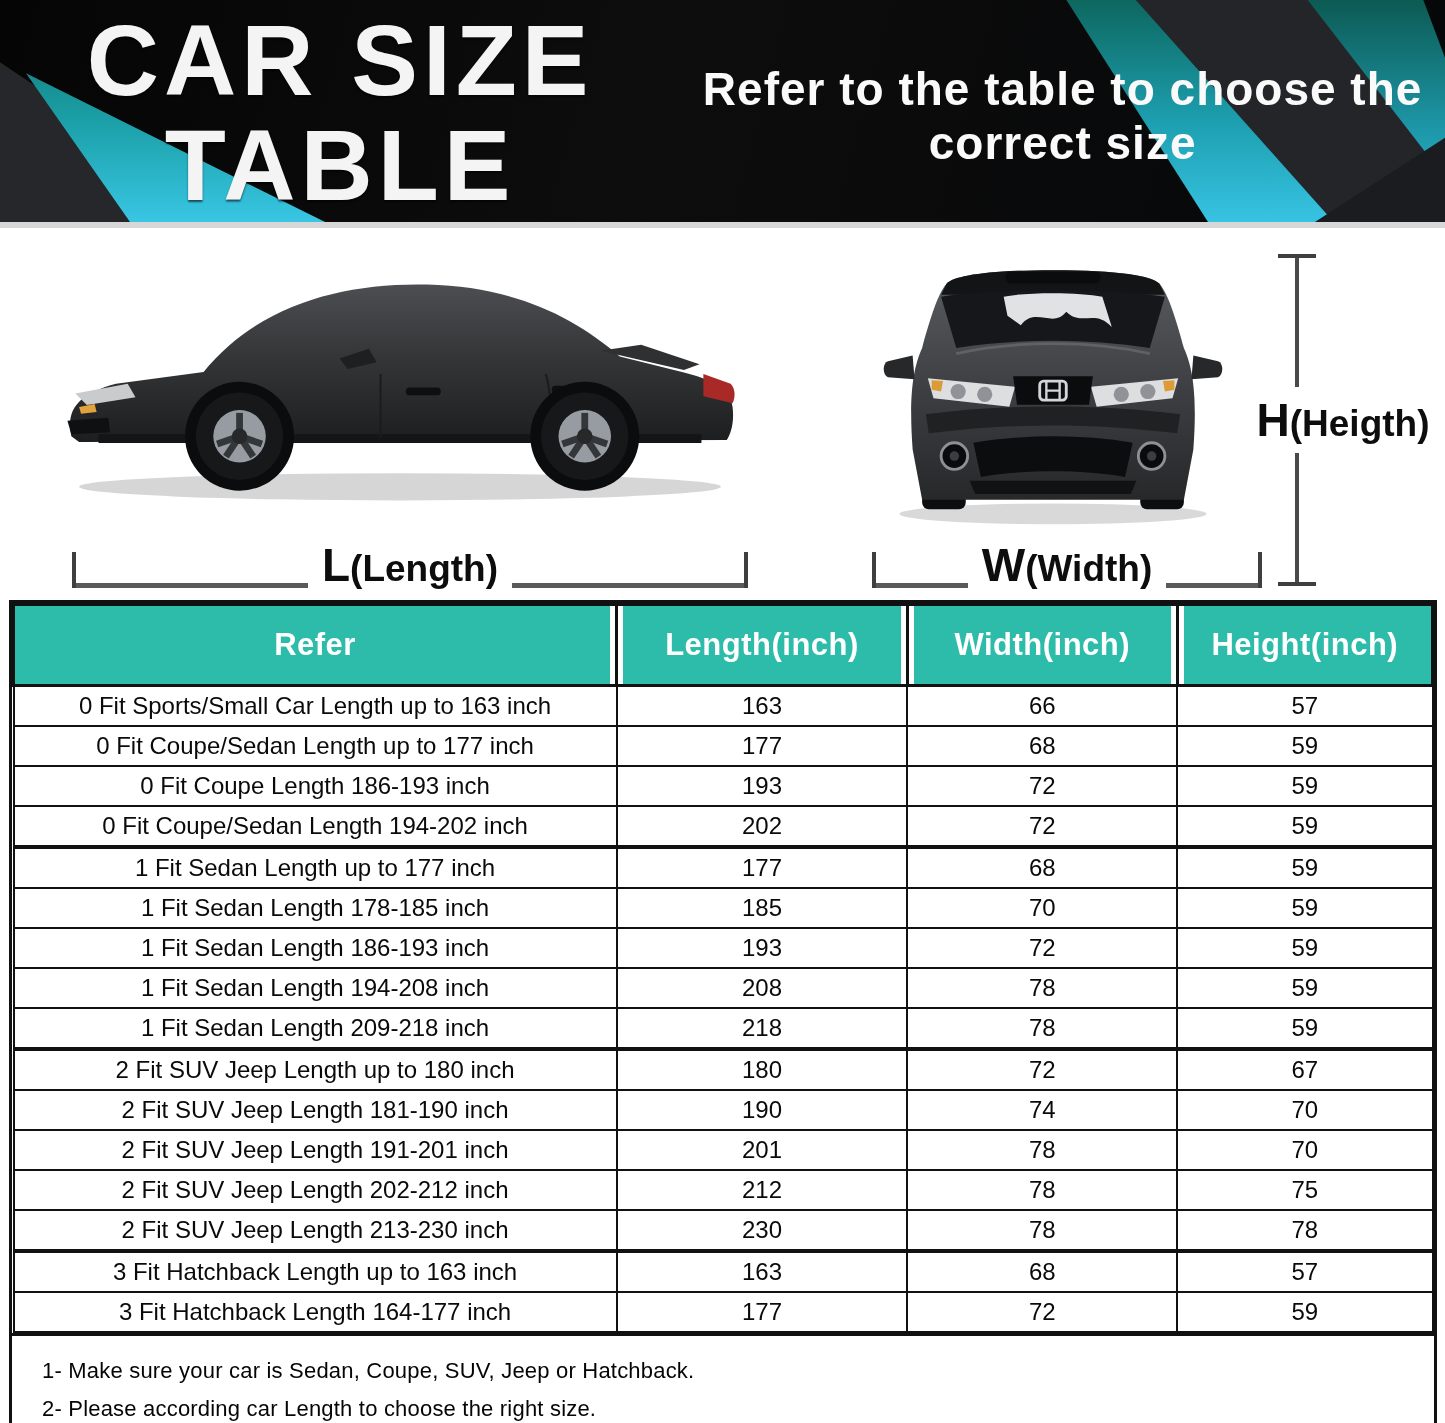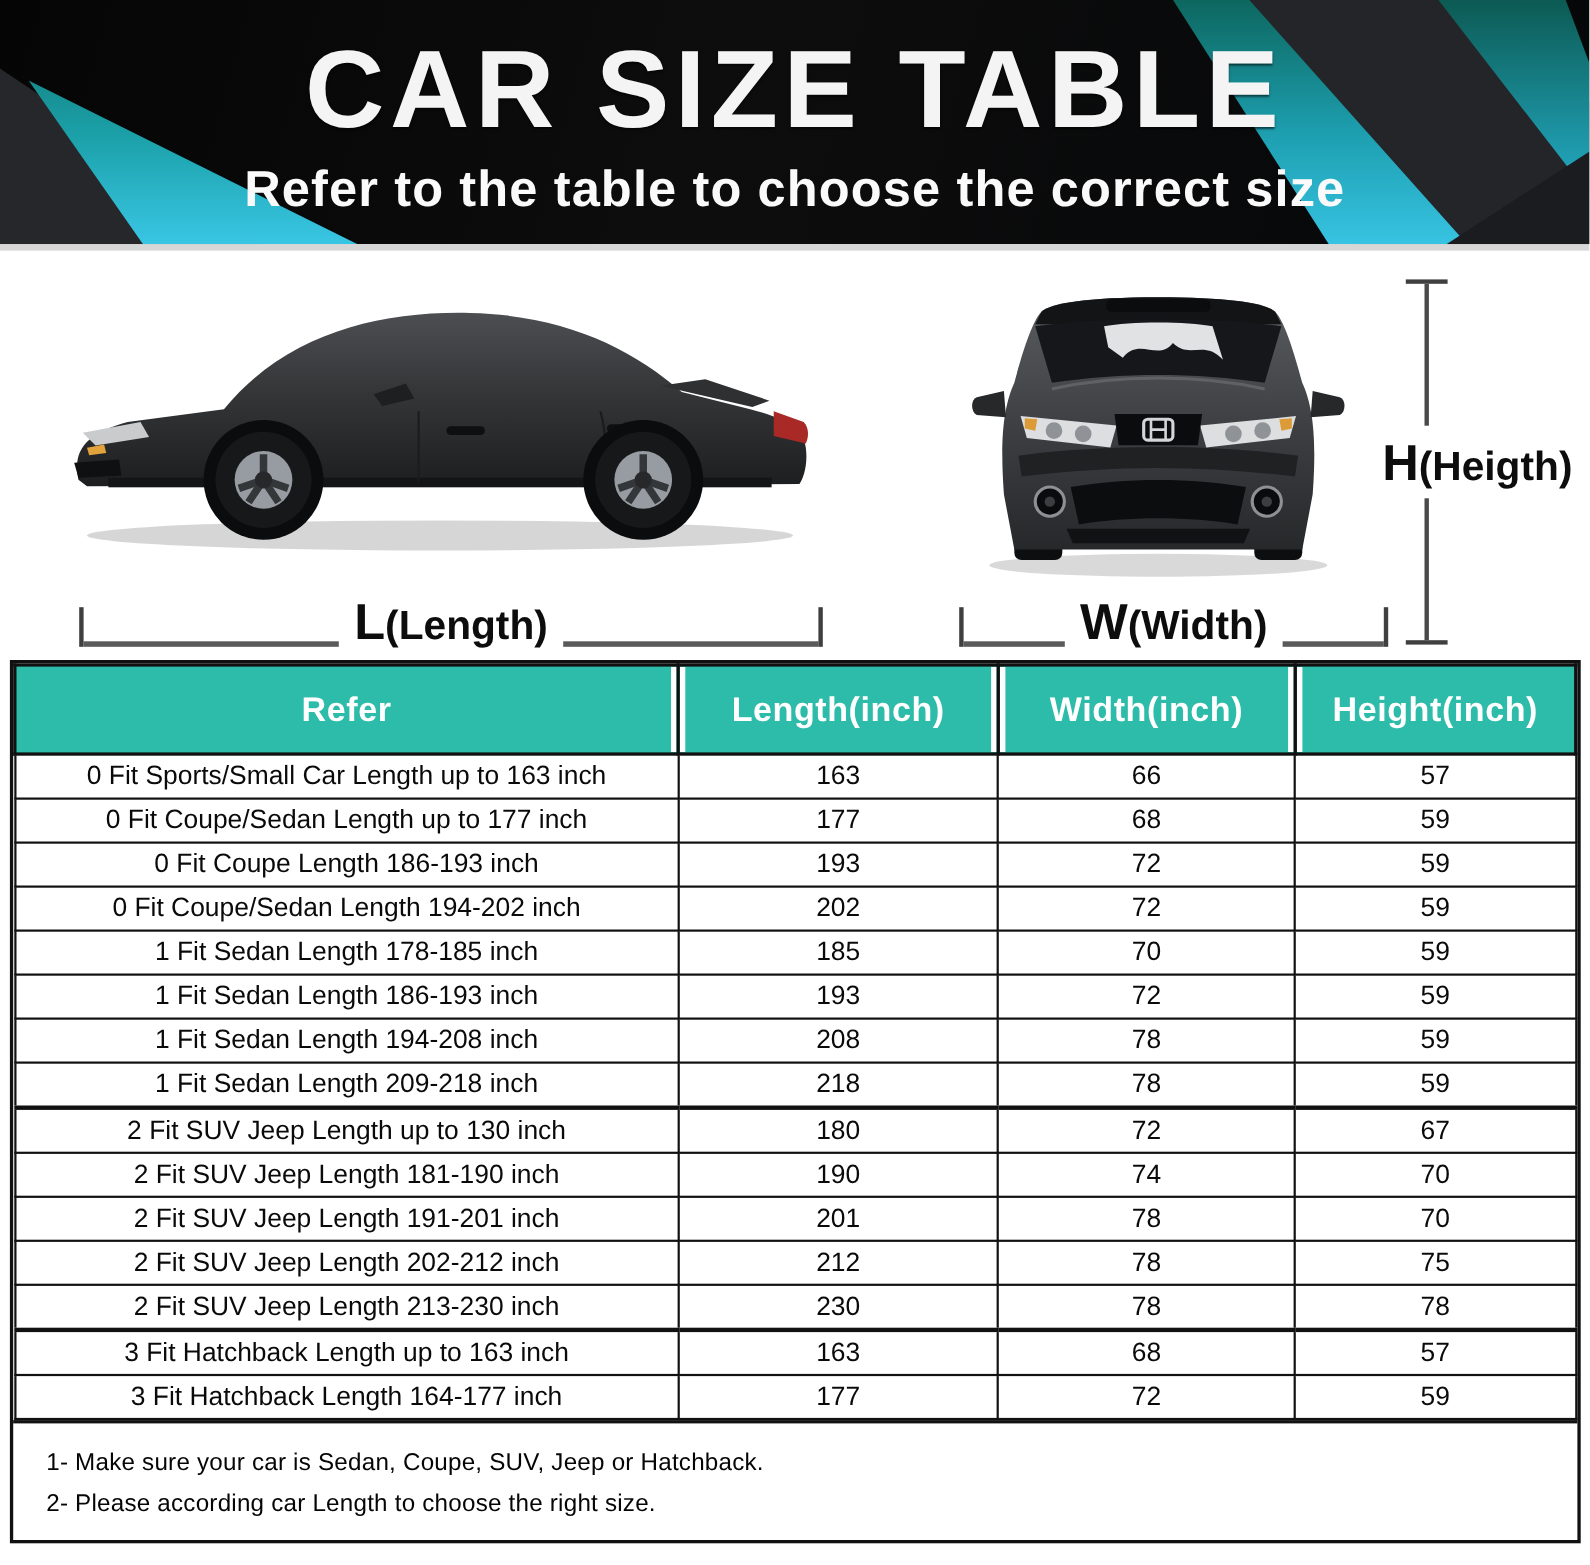--- a/index.html
+++ b/index.html
@@ -23,21 +23,21 @@
   .sh-left-gray{background:#26272a;clip-path:polygon(0 28%,16.5% 100%,0 100%);}
   .sh-left-teal{background:linear-gradient(to bottom,#0f6e66 0%,#1ba0a8 55%,#39c6e4 100%);
     clip-path:polygon(1.8% 33%,22.5% 100%,9% 100%);}
   .sh-right-gray{background:#242529;clip-path:polygon(77.5% 0,93.5% 0,100% 42%,100% 100%,85.5% 100%);}
   .sh-right-teal1{background:linear-gradient(to bottom,#0d675f 0%,#1d9fb0 55%,#37c3e2 100%);
     clip-path:polygon(73.8% 0,78.6% 0,92.3% 100%,83.6% 100%);}
   .sh-right-teal2{background:linear-gradient(to bottom,#0c5a53 0%,#1e99ab 60%,#2fbcd9 100%);
     clip-path:polygon(90.5% 0,98.5% 0,100% 26%,100% 80%);}
   .sh-right-dark2{background:#1b1c1f;clip-path:polygon(100% 62%,100% 100%,91% 100%);}
   .banner-text{
-    position:absolute;inset:0;z-index:5;display:flex;flex-direction:column;
+    position:absolute;inset:0;z-index:5;display:flex;flex-direction:row;
     align-items:center;justify-content:center;text-align:center;
   }
   .banner-title{
     margin:4px 0 0 0;font-size:100px;font-weight:700;letter-spacing:5px;
     color:#f4f4f4;line-height:1.05;
     text-shadow:0 2px 2px rgba(0,0,0,.6);
   }
   .banner-subtitle{
     margin:10px 0 0 0;font-size:46px;font-weight:700;letter-spacing:1px;color:#fafafa;
   }
@@ -262,20 +262,26 @@
           <td>193</td>
           <td>72</td>
           <td>59</td>
         </tr>
         <tr>
           <td>0 Fit Coupe/Sedan Length 194-202 inch</td>
           <td>202</td>
           <td>72</td>
           <td>59</td>
         </tr>
+        <tr class="group-start">
+          <td>1 Fit Sedan Length up to 177 inch</td>
+          <td>177</td>
+          <td>68</td>
+          <td>59</td>
+        </tr>
         <tr>
           <td>1 Fit Sedan Length 178-185 inch</td>
           <td>185</td>
           <td>70</td>
           <td>59</td>
         </tr>
         <tr>
           <td>1 Fit Sedan Length 186-193 inch</td>
           <td>193</td>
           <td>72</td>
@@ -287,21 +293,21 @@
           <td>78</td>
           <td>59</td>
         </tr>
         <tr>
           <td>1 Fit Sedan Length 209-218 inch</td>
           <td>218</td>
           <td>78</td>
           <td>59</td>
         </tr>
         <tr class="group-start">
-          <td>2 Fit SUV Jeep Length up to 130 inch</td>
+          <td>2 Fit SUV Jeep Length up to 180 inch</td>
           <td>180</td>
           <td>72</td>
           <td>67</td>
         </tr>
         <tr>
           <td>2 Fit SUV Jeep Length 181-190 inch</td>
           <td>190</td>
           <td>74</td>
           <td>70</td>
         </tr>

